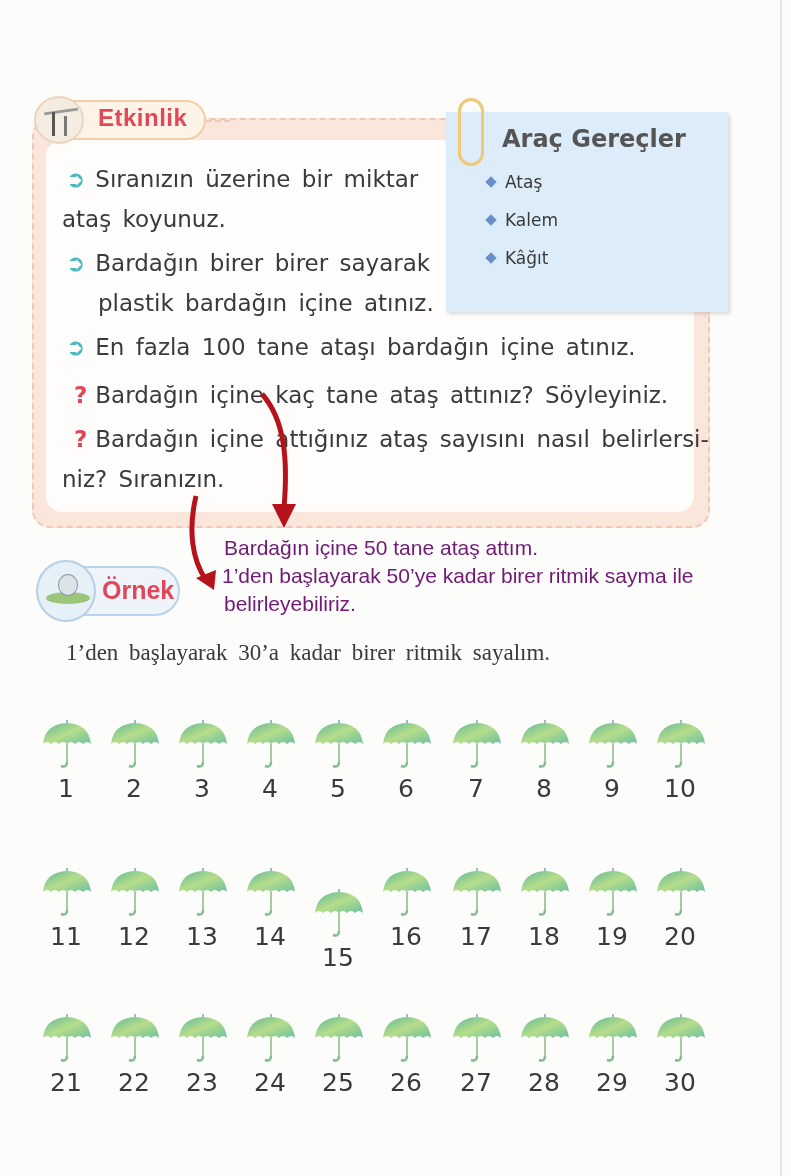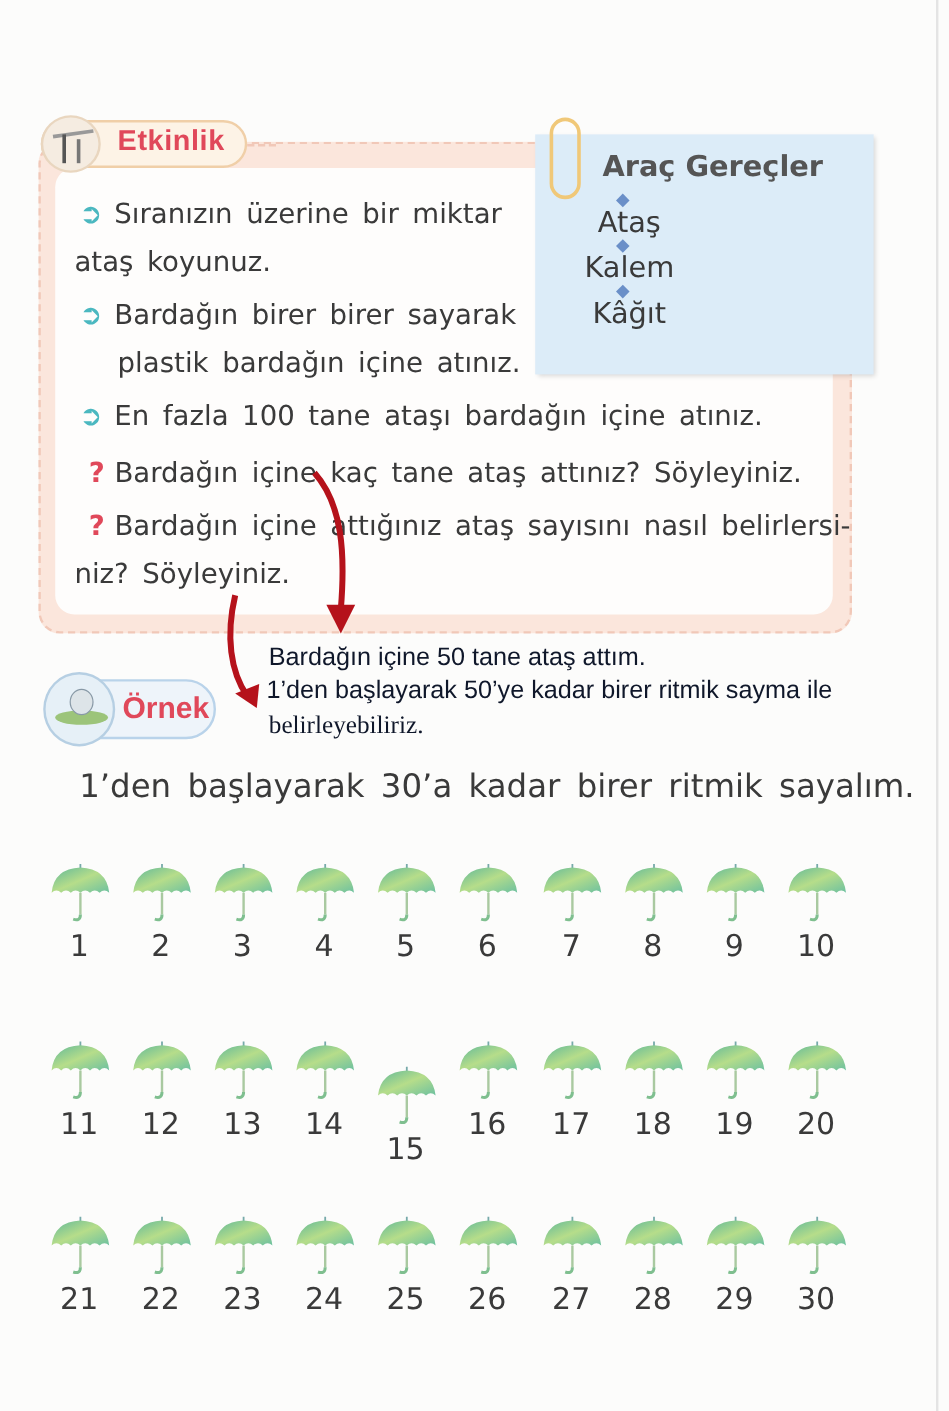--- a/index.html
+++ b/index.html
@@ -40,48 +40,48 @@
     background: #dcecf8; box-shadow: 2px 2px 4px rgba(0,0,0,0.15);
   }
   .clip {
     position: absolute; left: 458px; top: 98px; width: 26px; height: 68px;
     border: 3px solid #f0c878; border-radius: 13px;
   }
   .tools-title {
     position: absolute; left: 502px; top: 125px; font-size: 24px; font-weight: bold; color: #555;
   }
   .tools-list { position: absolute; left: 487px; top: 163px; list-style: none; }
-  .tools-list li { height: 38px; font-size: 24px; color: #3a3a3a; display: flex; align-items: center; flex-direction: column; }
+  .tools-list li { height: 38px; font-size: 17px; color: #3a3a3a; display: flex; align-items: center; }
   .diamond { display:inline-block; width:8px; height:8px; background:#6a8fc8; transform: rotate(45deg); margin-right: 10px; }
 
   
   .line { position: absolute; font-size: 23px; color: #3a3a3a; white-space: nowrap; word-spacing: 4px; }
   .bullet-arrow { color: #4bb8c0; font-weight: bold; margin-right: 10px; }
   .qmark { color: #e0485a; font-weight: bold; margin-right: 8px; }
 
   
-  .annot { position: absolute; font-family: "Liberation Sans", sans-serif; font-size: 21px; color: #0f172a; white-space: nowrap; }
+  .annot { position: absolute; font-family: "Liberation Sans", sans-serif; font-size: 21px; color: #701a75; white-space: nowrap; }
 
   
   .orn-badge {
     position: absolute; left: 38px; top: 566px; width: 142px; height: 50px;
     background: #eef4fa; border: 2px solid #b9d3ea; border-radius: 26px;
   }
   .orn-icon {
     position: absolute; left: 36px; top: 560px; width: 60px; height: 62px; border-radius: 50%;
     background: #e6f0f7; border: 2px solid #b6cfe3;
   }
   .orn-icon .leaf { position:absolute; left:8px; top:30px; width:44px; height:12px; background:#9cc47a; border-radius:50%; }
   .orn-icon .body { position:absolute; left:20px; top:12px; width:20px; height:22px; background:#dde4e8; border-radius:50%; border:1px solid #8899a6; }
   .orn-text {
     position: absolute; left: 102px; top: 576px; font-family: "Liberation Sans", sans-serif;
     font-weight: bold; font-size: 25px; color: #e0485a;
   }
 
-  .sub-heading { position: absolute; left: 66px; top: 640px; font-size: 27px; color: #3a3a3a; white-space: nowrap; word-spacing: 5px; }
+  .sub-heading { position: absolute; left: 66px; top: 640px; font-size: 23px; color: #3a3a3a; white-space: nowrap; word-spacing: 5px; font-family: Liberation Serif, serif; }
 
   
   .cell { position: absolute; width: 60px; height: 90px; }
   .cell svg { position: absolute; left: 5px; top: 0; }
   .cell .num { position: absolute; top: 56px; left: 0; width: 60px; text-align: center; font-size: 25px; color: #3a3a3a; }
 
   
   .arrows { position: absolute; left: 0; top: 0; }
 </style>
 </head>
@@ -132,32 +132,32 @@
   <span class="bullet-arrow">➲</span><span>En fazla 100 tane ataşı bardağın içine atınız.</span>
 </div>
 
 <div class="line" style="left:74px; top:382px;">
   <span class="qmark">?</span><span>Bardağın içine kaç tane ataş attınız? Söyleyiniz.</span>
 </div>
 
 <div class="line" style="left:74px; top:426px;">
   <span class="qmark">?</span><span>Bardağın içine attığınız ataş sayısını nasıl belirlersi-</span>
 </div>
-<div class="line" style="left:62px; top:466px;">niz? Söyleyiniz.</div>
+<div class="line" style="left:62px; top:466px;">niz? Sıranızın.</div>
 
 <svg class="arrows" width="791" height="1176">
   <path d="M262 394 C 285 420, 288 460, 284 508" stroke="#b5121b" stroke-width="5" fill="none"></path>
   <polygon points="272,504 296,504 284,528" fill="#b5121b"></polygon>
   <path d="M196 496 C 188 530, 192 560, 206 580" stroke="#b5121b" stroke-width="5" fill="none"></path>
   <polygon points="196,578 216,570 214,590" fill="#b5121b"></polygon>
 </svg>
 
 <div class="annot" style="left:224px; top:536px;">Bardağın içine 50 tane ataş attım.</div>
 <div class="annot" style="left:222px; top:564px;"> 1’den başlayarak 50’ye kadar birer ritmik sayma ile</div>
-<div class="annot" style="left:224px; top:592px;font-family:Liberation Serif, serif;">belirleyebiliriz.</div>
+<div class="annot" style="left:224px; top:592px;">belirleyebiliriz.</div>
 
 <div class="orn-badge"></div>
 <div class="orn-icon">
     <div class="leaf"></div>
     <div class="body"></div>
   </div>
 <div class="orn-text">Örnek</div>
 
 <div class="sub-heading">1’den başlayarak 30’a kadar birer ritmik sayalım.</div>
 

